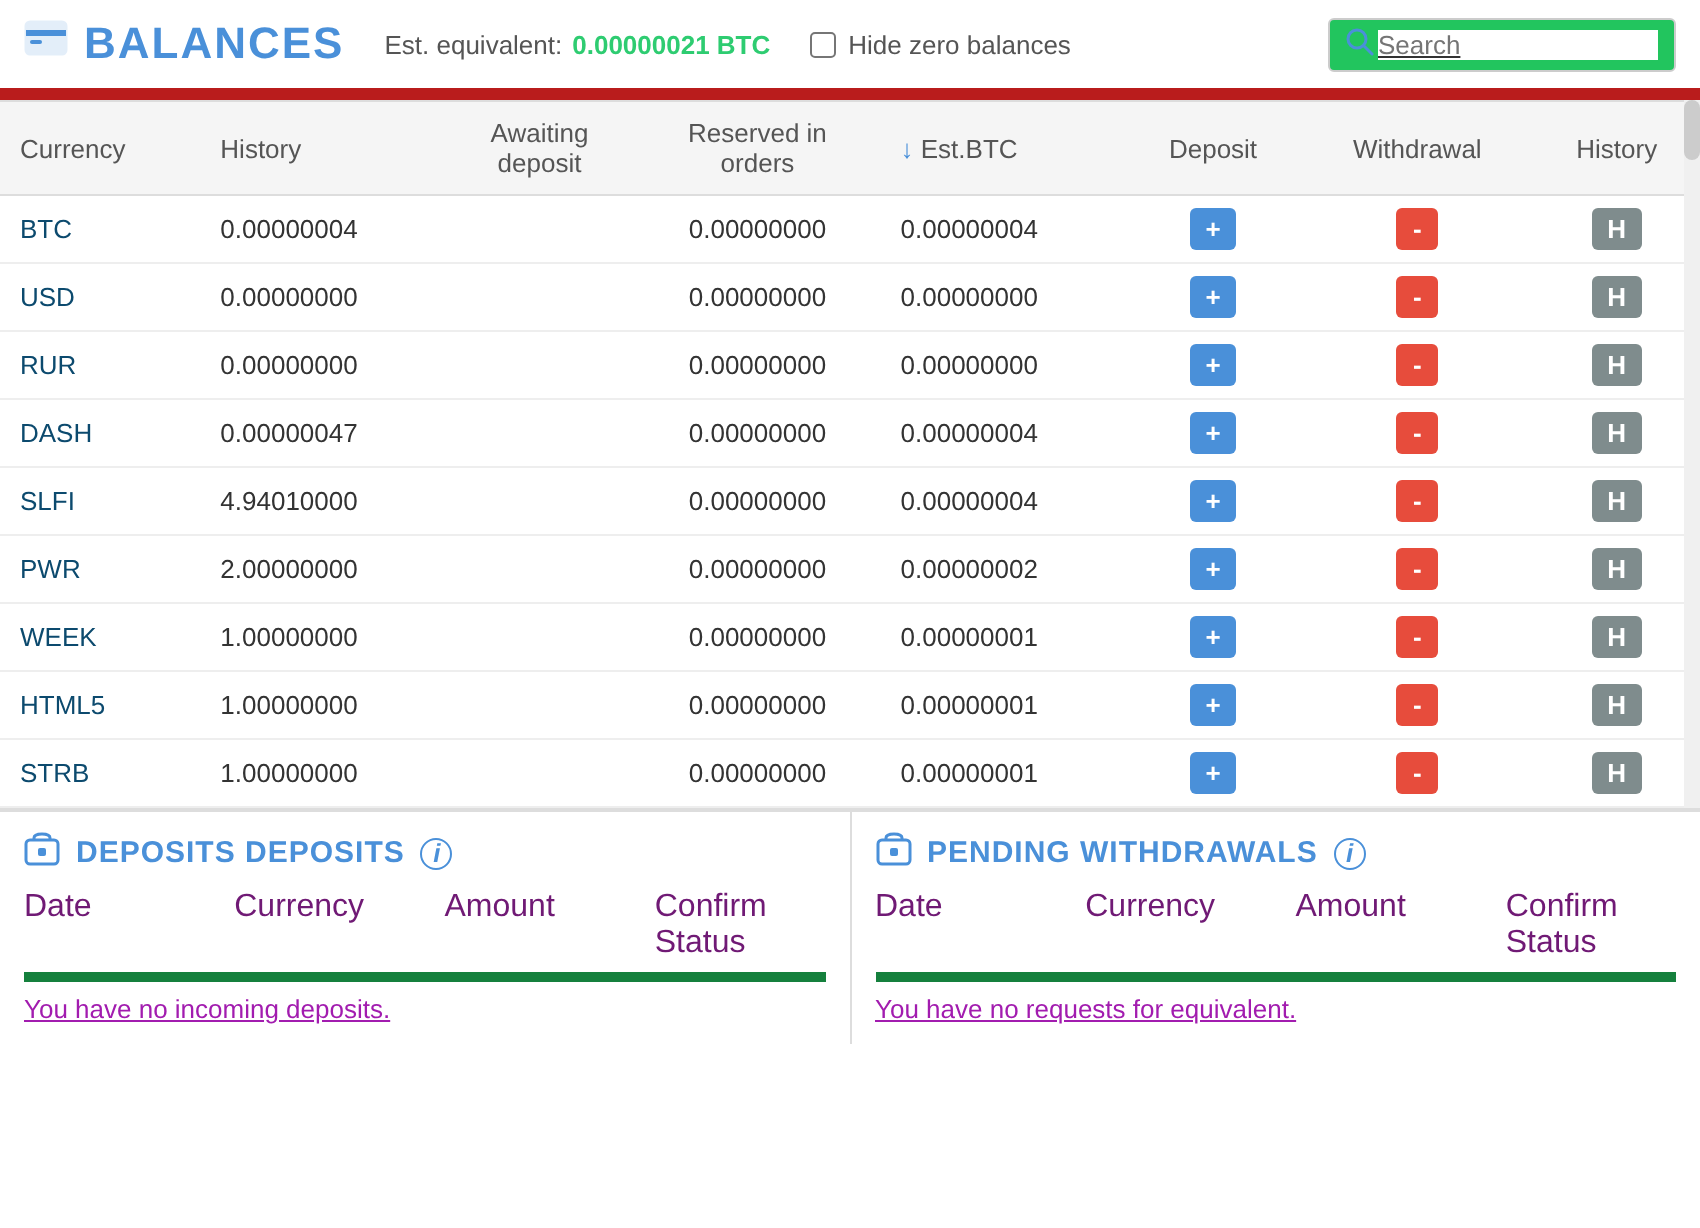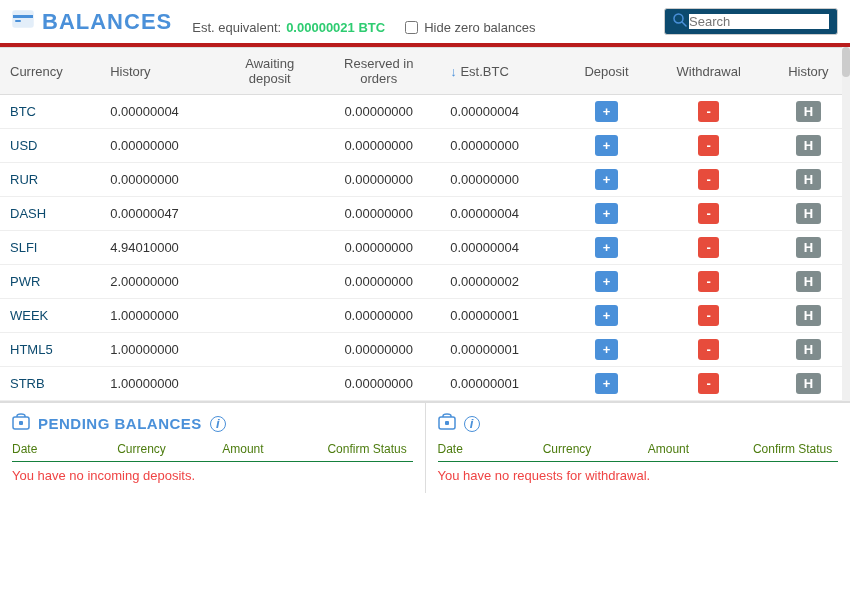--- a/index.html
+++ b/index.html
@@ -1,23 +1,23 @@
 <!DOCTYPE html>
 <html><head>
   <meta charset="utf-8">
   <style>
     * { box-sizing: border-box; margin: 0; padding: 0; }
     body { font-family: Arial, sans-serif; font-size: 13px; background: #fff; color: #333; width: 850px; }
 
     
     .header {
       display: flex;
-      align-items: flex-end;
+      align-items: center;
       padding: 8px 12px;
-      border-bottom: 4px solid #b91c1c;
+      border-bottom: 6px solid #b91c1c;
       background: #fff;
     }
     .header-icon {
       margin-right: 8px;
     }
     .header-title {
       font-size: 22px;
       font-weight: bold;
       color: #4a90d9;
       letter-spacing: 1px;
@@ -41,22 +41,23 @@
       color: #555;
       font-size: 13px;
       flex: 1;
     }
     .search-box {
       display: flex;
       align-items: center;
       border: 1px solid #ccc;
       border-radius: 3px;
       padding: 4px 8px;
-      background: #0c4a6e;
+      background: #22c55e;
       gap: 2px;
+      text-decoration: underline;
     }
     .search-icon-svg { color: #4a90d9; }
     .search-input {
       border: none;
       outline: none;
       font-size: 13px;
       width: 140px;
       color: #999;
     }
 
@@ -160,30 +161,31 @@
       height: 16px;
       display: inline-flex;
       align-items: center;
       justify-content: center;
       font-style: italic;
       font-weight: bold;
     }
     .panel-cols {
       display: flex;
       gap: 20px;
-      color: #4d7c0f;
-      font-size: 12px;
-      border-bottom: 1px solid #15803d;
+      color: #701a75;
+      font-size: 16px;
+      border-bottom: 5px solid #15803d;
       padding-bottom: 5px;
       margin-bottom: 6px;
     }
     .panel-col { flex: 1; }
     .panel-empty {
-      color: #ef4444;
-      font-size: 13px;
+      color: #a21caf;
+      font-size: 13px;
+      text-decoration: underline;
     }
     
     .table-wrapper {
       position: relative;
       overflow: hidden;
     }
     .scrollbar-track {
       position: absolute;
       right: 0;
       top: 0;
@@ -422,44 +424,45 @@
 
   <div class="panel">
     <div class="panel-header">
       <span style="color:#4a90d9;">
         <svg width="18" height="18" viewBox="0 0 18 18" fill="none" xmlns="http://www.w3.org/2000/svg">
           <rect x="1" y="4" width="16" height="12" rx="2" stroke="#4a90d9" stroke-width="1.5"></rect>
           <path d="M5 4V3C5 2 6 1 9 1s4 1 4 2v1" stroke="#4a90d9" stroke-width="1.5"></path>
           <rect x="7" y="8" width="4" height="4" rx="1" fill="#4a90d9"></rect>
         </svg>
       </span>
-      <span class="panel-title">PENDING BALANCES</span>
+      <span class="panel-title">DEPOSITS DEPOSITS</span>
       <span class="info-icon">i</span>
     </div>
     <div class="panel-cols">
       <span class="panel-col">Date</span>
       <span class="panel-col">Currency</span>
       <span class="panel-col">Amount</span>
       <span class="panel-col">Confirm Status</span>
     </div>
     <div class="panel-empty">You have no incoming deposits.</div>
   </div>
 
   <div class="panel">
     <div class="panel-header">
       <span style="color:#4a90d9;">
         <svg width="18" height="18" viewBox="0 0 18 18" fill="none" xmlns="http://www.w3.org/2000/svg">
           <rect x="1" y="4" width="16" height="12" rx="2" stroke="#4a90d9" stroke-width="1.5"></rect>
           <path d="M5 4V3C5 2 6 1 9 1s4 1 4 2v1" stroke="#4a90d9" stroke-width="1.5"></path>
           <rect x="7" y="8" width="4" height="4" rx="1" fill="#4a90d9"></rect>
         </svg>
       </span>
+      <span class="panel-title">PENDING WITHDRAWALS</span>
       <span class="info-icon">i</span>
     </div>
     <div class="panel-cols">
       <span class="panel-col">Date</span>
       <span class="panel-col">Currency</span>
       <span class="panel-col">Amount</span>
       <span class="panel-col">Confirm Status</span>
     </div>
-    <div class="panel-empty">You have no requests for withdrawal.</div>
+    <div class="panel-empty">You have no requests for equivalent.</div>
   </div>
 </div>
 
 </body></html>

